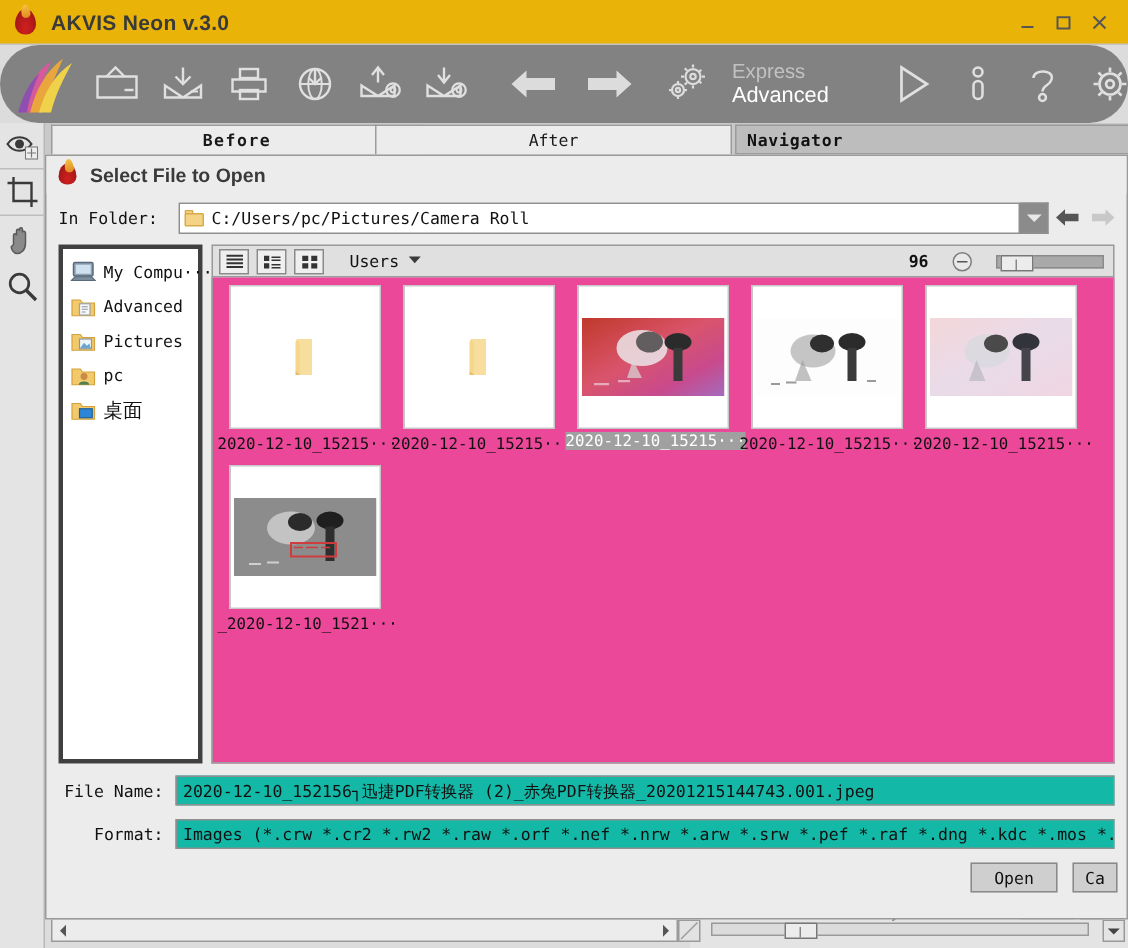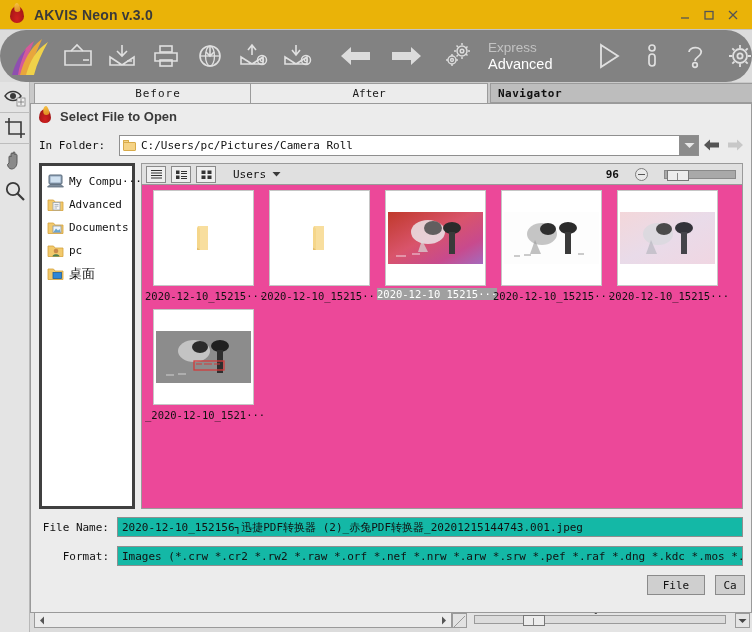--- a/index.html
+++ b/index.html
@@ -65,21 +65,21 @@
 
   
   .tabsrow { position: absolute; left: 30px; top: 82px; width: 722px; height: 21px; background: #c9c9c9; }
   .tab {
     position: absolute; top: 1px; height: 20px;
     background: #ececec; border: 1px solid #9b9b9b; border-bottom: none;
     display: flex; align-items: center; justify-content: center;
     font-size: 11px; color: #1a1a1a;
     font-family: "DejaVu Sans Mono", monospace;
   }
-  .tab.before { left: 4px; width: 248px; font-weight: normal; letter-spacing: 1px; }
+  .tab.before { left: 4px; width: 248px; font-weight: bold; letter-spacing: 1px; }
   .tab.after  { left: 220px; width: 238px; }
   .navheader {
     position: absolute; left: 460px; top: 1px; width: 291px; height: 20px;
     background: #bdbdbd; border: 1px solid #9b9b9b;
     display: flex; align-items: center;
     font-family: "DejaVu Sans Mono", monospace; font-size: 11px; font-weight: bold; color: #111;
   }
   .navheader .nav-label { margin-left: 7px; letter-spacing: .5px; }
 
   
@@ -524,21 +524,21 @@
           <span class="tlabel">Advanced</span>
         </div>
         <div class="tree-item">
           <span class="tico">
             <svg width="17" height="15" viewBox="0 0 17 15">
               <path d="M1 3 L1 13.5 L16 13.5 L16 5 L8 5 L6.5 3 Z" fill="#f2c96b" stroke="#d4a23c" stroke-width=".8"></path>
               <rect x="6" y="6" width="8" height="6.5" fill="#eef4f8" stroke="#8c98a4" stroke-width=".8"></rect>
               <path d="M6.5 12 L9 8.5 L11 10.5 L12.5 9 L13.5 12 Z" fill="#6aa6cf"></path>
             </svg>
           </span>
-          <span class="tlabel">Documents</span>
+          <span class="tlabel">Pictures</span>
         </div>
         <div class="tree-item">
           <span class="tico">
             <svg width="17" height="15" viewBox="0 0 17 15">
               <path d="M1 3 L1 13.5 L16 13.5 L16 5 L8 5 L6.5 3 Z" fill="#f2c96b" stroke="#d4a23c" stroke-width=".8"></path>
               <circle cx="9" cy="8" r="2.3" fill="#c98a4a"></circle>
               <path d="M5.5 13.5 C5.5 10.5 12.5 10.5 12.5 13.5 Z" fill="#4f7f4f"></path>
             </svg>
           </span>
           <span class="tlabel">pc</span>
@@ -702,18 +702,18 @@
       <span class="flabel">File Name:</span>
       <span class="finput">2020-12-10_152156┐迅捷PDF转换器 (2)_赤兔PDF转换器_20201215144743.001.jpeg</span>
     </div>
 
     <div class="fieldrow">
       <span class="flabel">Format:</span>
       <span class="finput">Images (*.crw *.cr2 *.rw2 *.raw *.orf *.nef *.nrw *.arw *.srw *.pef *.raf *.dng *.kdc *.mos *.png *.bmp *.</span>
     </div>
 
     <div class="btnrow">
-      <span class="dbtn">File</span>
+      <span class="dbtn">Open</span>
       <span class="dbtn" style="width:30px;">Ca</span>
     </div>
   </div>
 
 </div>
 
 </body></html>

